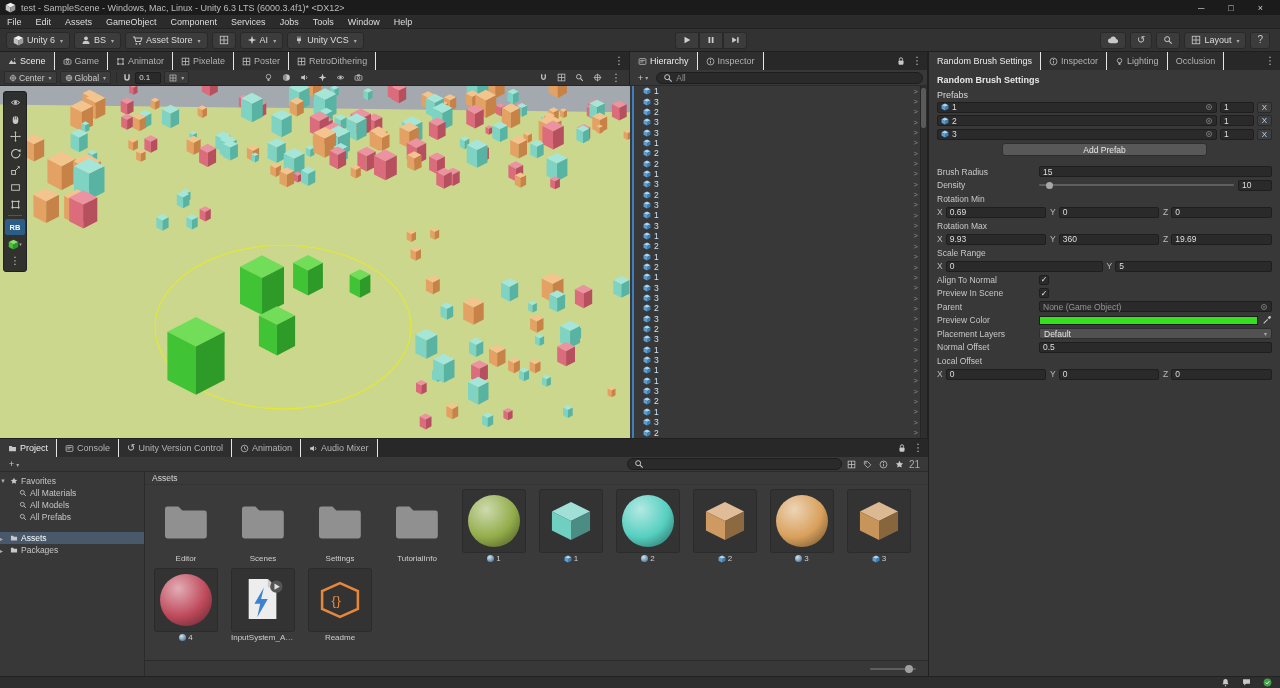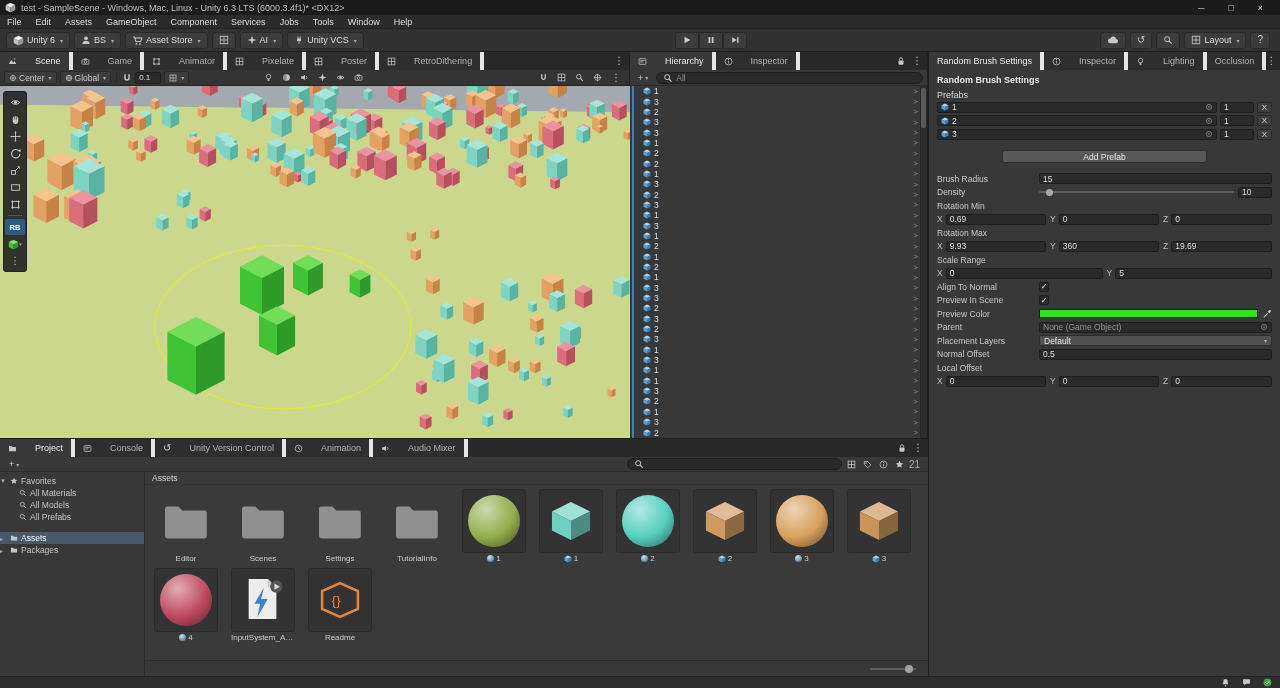--- a/index.html
+++ b/index.html
@@ -20,21 +20,21 @@
 
 .toolbar{height:23px;background:#323232;border-bottom:1px solid #1f1f1f;display:flex;align-items:center;padding:0 6px;position:relative}
 .toolbar-left{display:flex;align-items:flex-start}
 .tbtn{height:17px;background:#3c3c3c;border:1px solid #292929;border-radius:3px;display:flex;align-items:center;gap:3px;padding:0 6px;margin-right:4px;font-size:9px;color:#ddd;white-space:nowrap}
 .play-group{position:absolute;left:675px;display:flex}
 .play-btn{width:24px;height:17px;background:#3c3c3c;border:1px solid #292929;display:flex;align-items:center;justify-content:center}
 .play-btn:first-child{border-radius:3px 0 0 3px}.play-btn:last-child{border-radius:0 3px 3px 0}
 .toolbar-right{margin-left:auto;display:flex;align-items:center}
 
 .tabstrip{height:18px;background:#282828;display:flex;align-items:stretch;position:relative}
-.tab{display:flex;align-items:center;gap:18px;padding:0 8px;font-size:9px;color:#b2b2b2;background:#2e2e2e;border-right:4px solid #e5e5e5;white-space:nowrap}
+.tab{display:flex;align-items:center;gap:3px;padding:0 8px;font-size:9px;color:#b2b2b2;background:#2e2e2e;border-right:1px solid #e5e5e5;white-space:nowrap}
 .tab.active{background:#383838;color:#ececec}
 .tab .ic svg{width:9px;height:9px}
 .tab-right{margin-left:auto;display:flex;align-items:center;gap:6px;padding-right:5px}
 
 .scene-panel{position:absolute;left:0;top:52px;width:630px;height:386px;background:#383838;border-right:1px solid #202020}
 .hierarchy-panel{position:absolute;left:630px;top:52px;width:298px;height:386px;border-right:1px solid #202020;display:flex;flex-direction:column;background:#383838}
 .inspector-panel{position:absolute;left:928px;top:52px;width:352px;height:624px;background:#383838;display:flex;flex-direction:column;border-left:1px solid #202020}
 .project-panel{position:absolute;left:0;top:438px;width:928px;height:238px;border-top:1px solid #202020;display:flex;flex-direction:column;background:#a21caf}
 .statusbar{position:absolute;left:0;top:676px;width:1280px;height:12px;background:#2e2e2e;border-top:1px solid #222;display:flex;align-items:center}
 .status-right{margin-left:auto;display:flex;align-items:center;gap:12px;padding-right:8px}
@@ -86,21 +86,21 @@
 .mt8{margin-top:9px}
 .vgroup{flex:1;display:flex;align-items:center;gap:3px}
 .axis{font-size:8.5px;color:#bbb}
 .prefab-row{display:flex;align-items:center;height:12px;padding:0 6px;gap:3px;margin-bottom:1.5px}
 .obj-field{display:flex;align-items:center;gap:3px;height:11px;background:#2a2a2a;border:1px solid #1e1e1e;border-radius:2px;padding:0 3px;font-size:8.5px}
 .obj-field .ic svg{width:8px;height:8px}
 .obj-name{color:#dedede}
 .obj-none{color:#959595;flex:1}
 .spacer{flex:1}
 .x-btn{width:15px;height:11px;background:#3e3e3e;border:1px solid #292929;border-radius:2px;color:#bcd6ee;font-size:8px;display:flex;align-items:center;justify-content:center}
-.add-prefab{margin:10px auto 2px;width:205px;height:13px;background:#585858;border:1px solid #2e2e2e;border-radius:3px;font-size:8.5px;color:#e8e8e8;display:flex;align-items:center;justify-content:center}
+.add-prefab{margin:3px auto 2px;width:205px;height:13px;background:#585858;border:1px solid #2e2e2e;border-radius:3px;font-size:8.5px;color:#e8e8e8;display:flex;align-items:center;justify-content:center}
 .checkbox{width:10px;height:10px;background:#2a2a2a;border:1px solid #1e1e1e;border-radius:2px;font-size:8px;color:#eaeaea;display:flex;align-items:center;justify-content:center}
 .slider{flex:1;height:11px;position:relative;display:flex;align-items:center}
 .slider-track{width:100%;height:2px;background:#5f5f5f;border-radius:1px}
 .slider-handle{position:absolute;width:7px;height:7px;border-radius:50%;background:#a8a8a8;top:2px;margin-left:-3px}
 .color-field{flex:1;height:9px;border:1px solid #1c1c1c}
 .dropdown{flex:1;height:11px;background:#515151;border:1px solid #2e2e2e;border-radius:2px;display:flex;align-items:center;padding:0 4px;font-size:8.5px;color:#e4e4e4}
 .dropdown .dd{margin-left:auto}
 
 .proj-toolbar{height:15px;background:#383838;border-bottom:1px solid #2b2b2b;display:flex;align-items:center;padding:0 5px;gap:5px}
 .proj-search{width:215px;margin-left:auto}
@@ -1734,41 +1734,41 @@
     <div class="insp-row">
       <span class="insp-label">Align To Normal</span>
       <span class="checkbox checked">✓</span>
     </div>
     <div class="insp-row">
       <span class="insp-label">Preview In Scene</span>
       <span class="checkbox checked">✓</span>
     </div>
 
     <div class="insp-row">
+      <span class="insp-label">Parent</span>
+      <span class="obj-field flex1">
+        <span class="obj-none">None (Game Object)</span>
+        <span class="ic">
+            <svg xmlns="http://www.w3.org/2000/svg" viewBox="0 0 12 12" width="10" height="10">
+              <circle cx="6" cy="6" r="3.8" fill="none" stroke="#9a9a9a"></circle>
+              <circle cx="6" cy="6" r="1.2" fill="#9a9a9a"></circle>
+            </svg>
+          </span>
+      </span>
+    </div>
+
+    <div class="insp-row">
       <span class="insp-label">Preview Color</span>
       <span class="color-field" style="background: rgb(53, 224, 30);"></span>
       <span class="ic">
           <svg xmlns="http://www.w3.org/2000/svg" viewBox="0 0 12 12" width="10" height="10">
             <line x1="2" y1="10" x2="6.8" y2="5.2" stroke="#c8c8c8" stroke-width="1.3"></line>
             <path d="M6.8 3.2 l2 2 l1.6-1.6 a1.4 1.4 0 0 0 -2-2 Z" fill="#c8c8c8"></path>
           </svg>
         </span>
-    </div>
-
-    <div class="insp-row">
-      <span class="insp-label">Parent</span>
-      <span class="obj-field flex1">
-        <span class="obj-none">None (Game Object)</span>
-        <span class="ic">
-            <svg xmlns="http://www.w3.org/2000/svg" viewBox="0 0 12 12" width="10" height="10">
-              <circle cx="6" cy="6" r="3.8" fill="none" stroke="#9a9a9a"></circle>
-              <circle cx="6" cy="6" r="1.2" fill="#9a9a9a"></circle>
-            </svg>
-          </span>
-      </span>
     </div>
 
     <div class="insp-row">
       <span class="insp-label">Placement Layers</span>
       <span class="dropdown">
         <span>Default</span>
         <span class="dd">▾</span>
       </span>
     </div>
 

